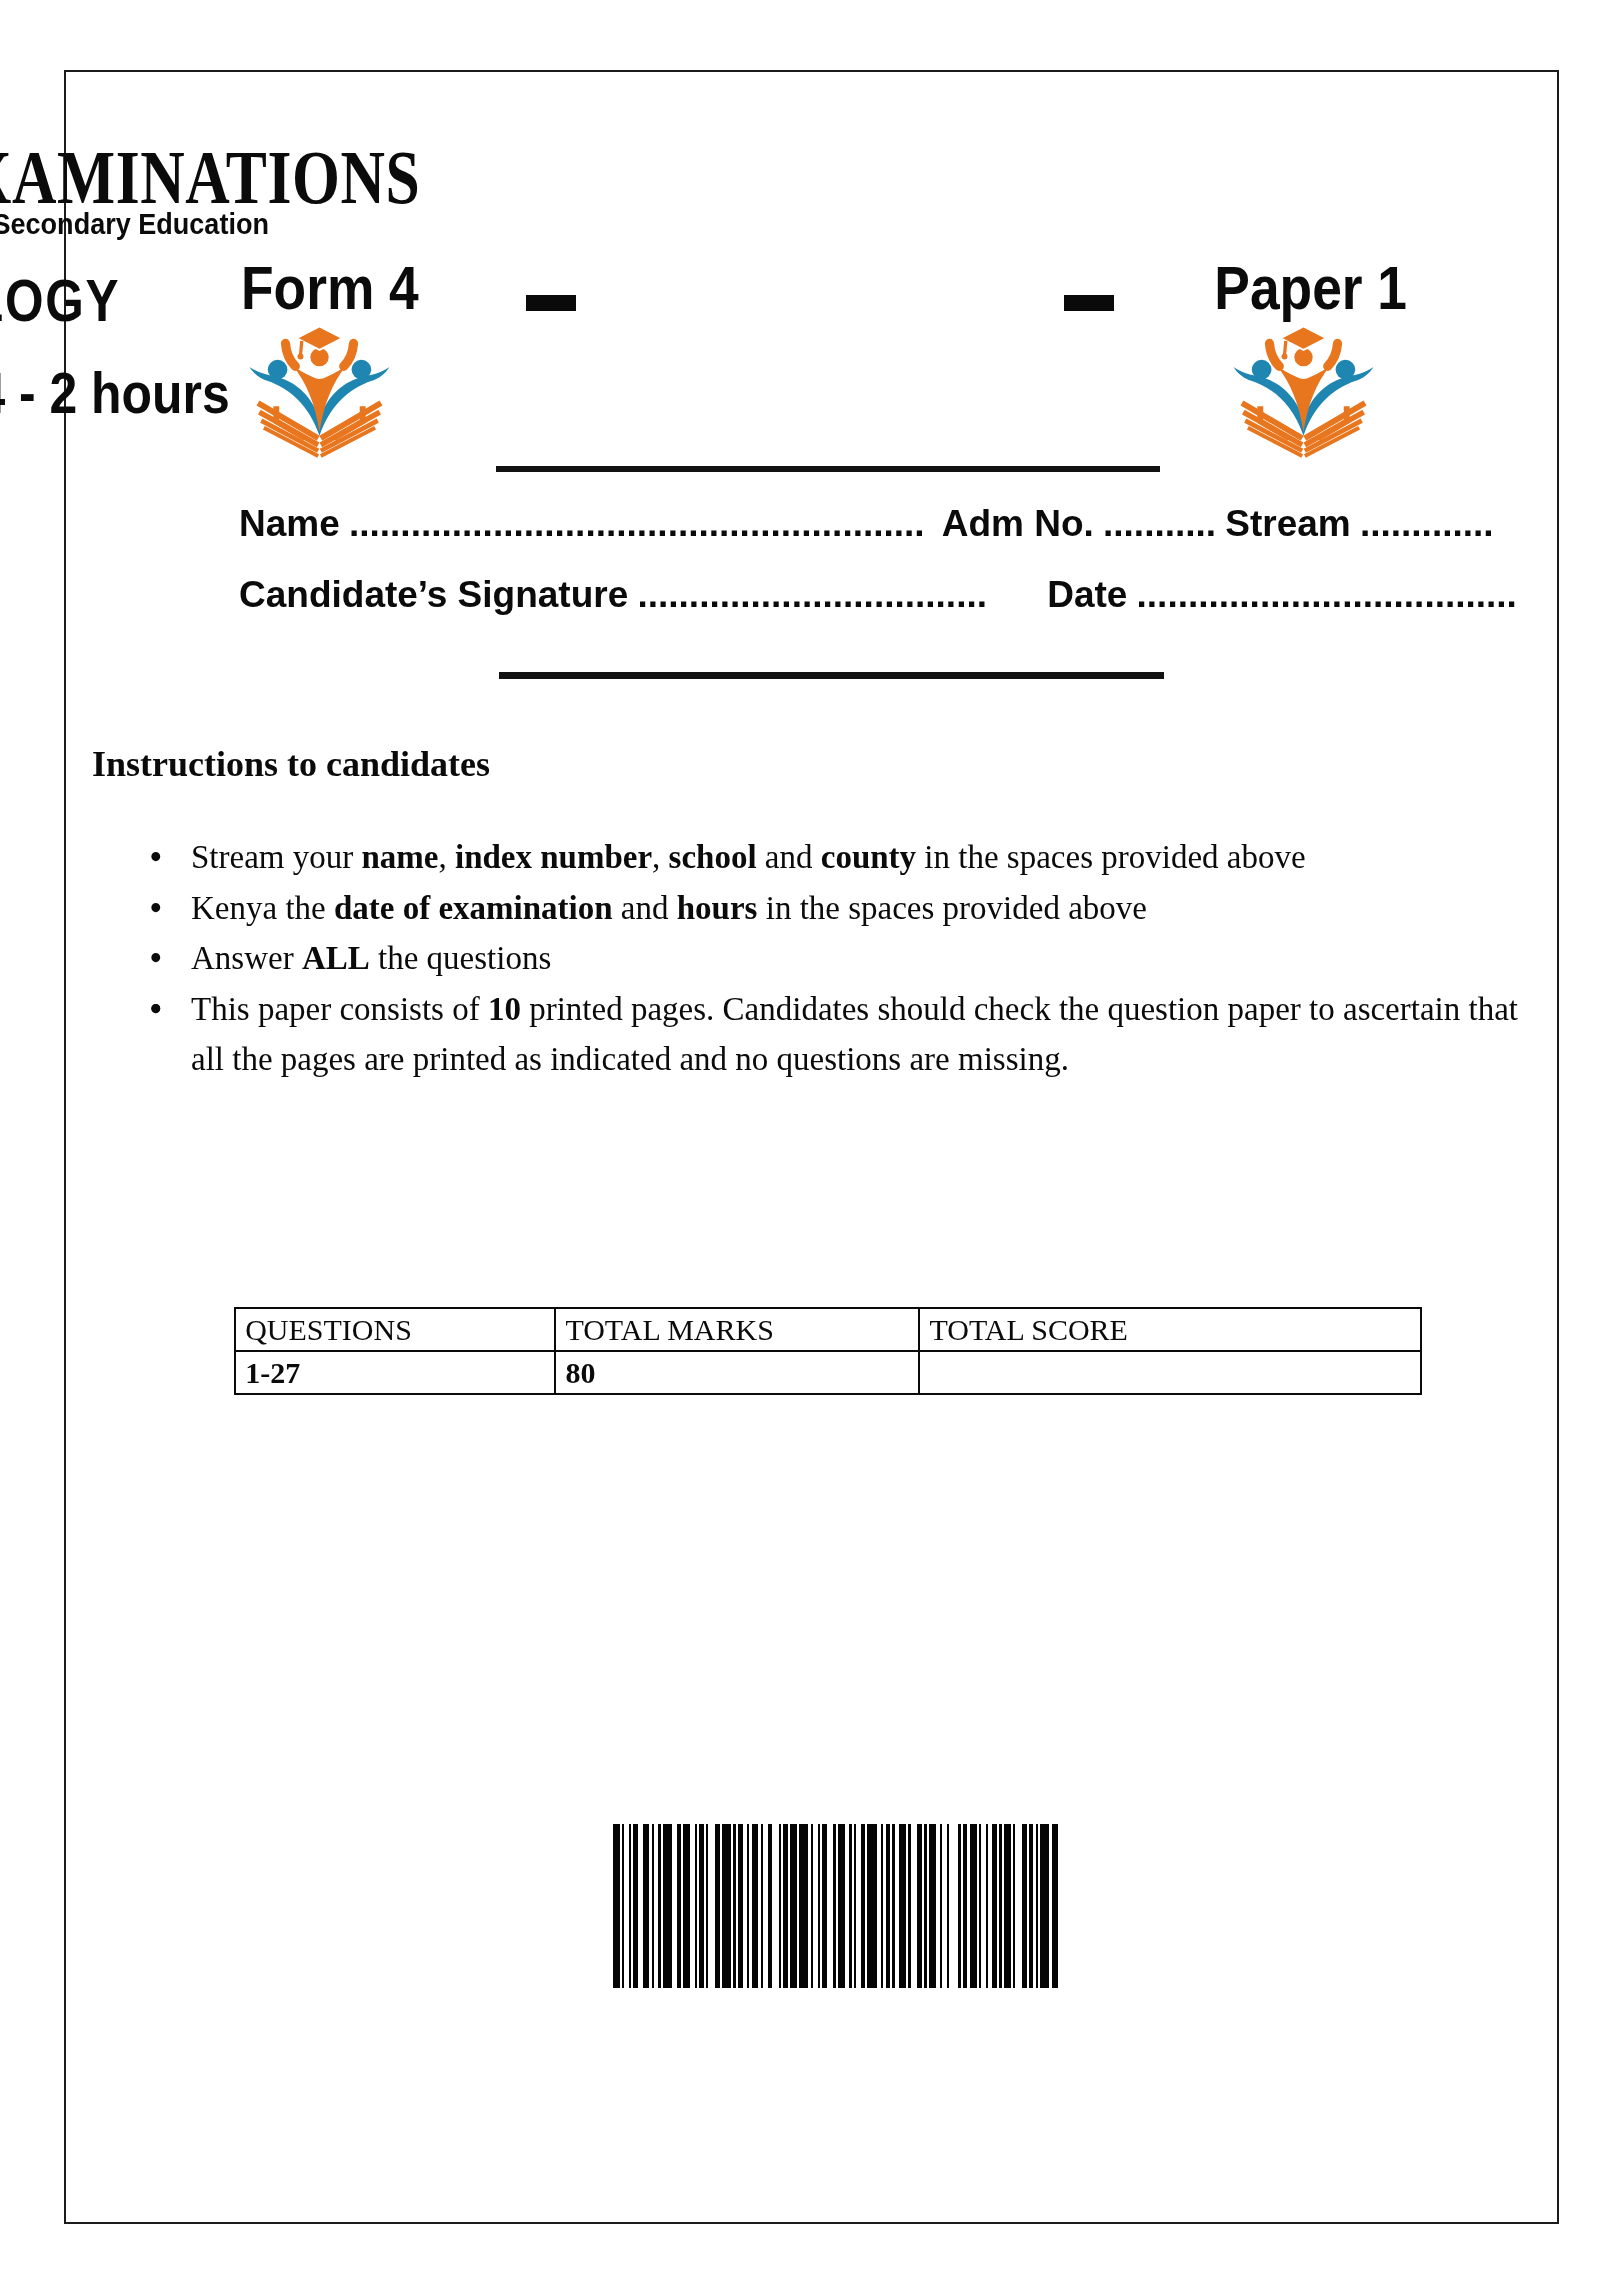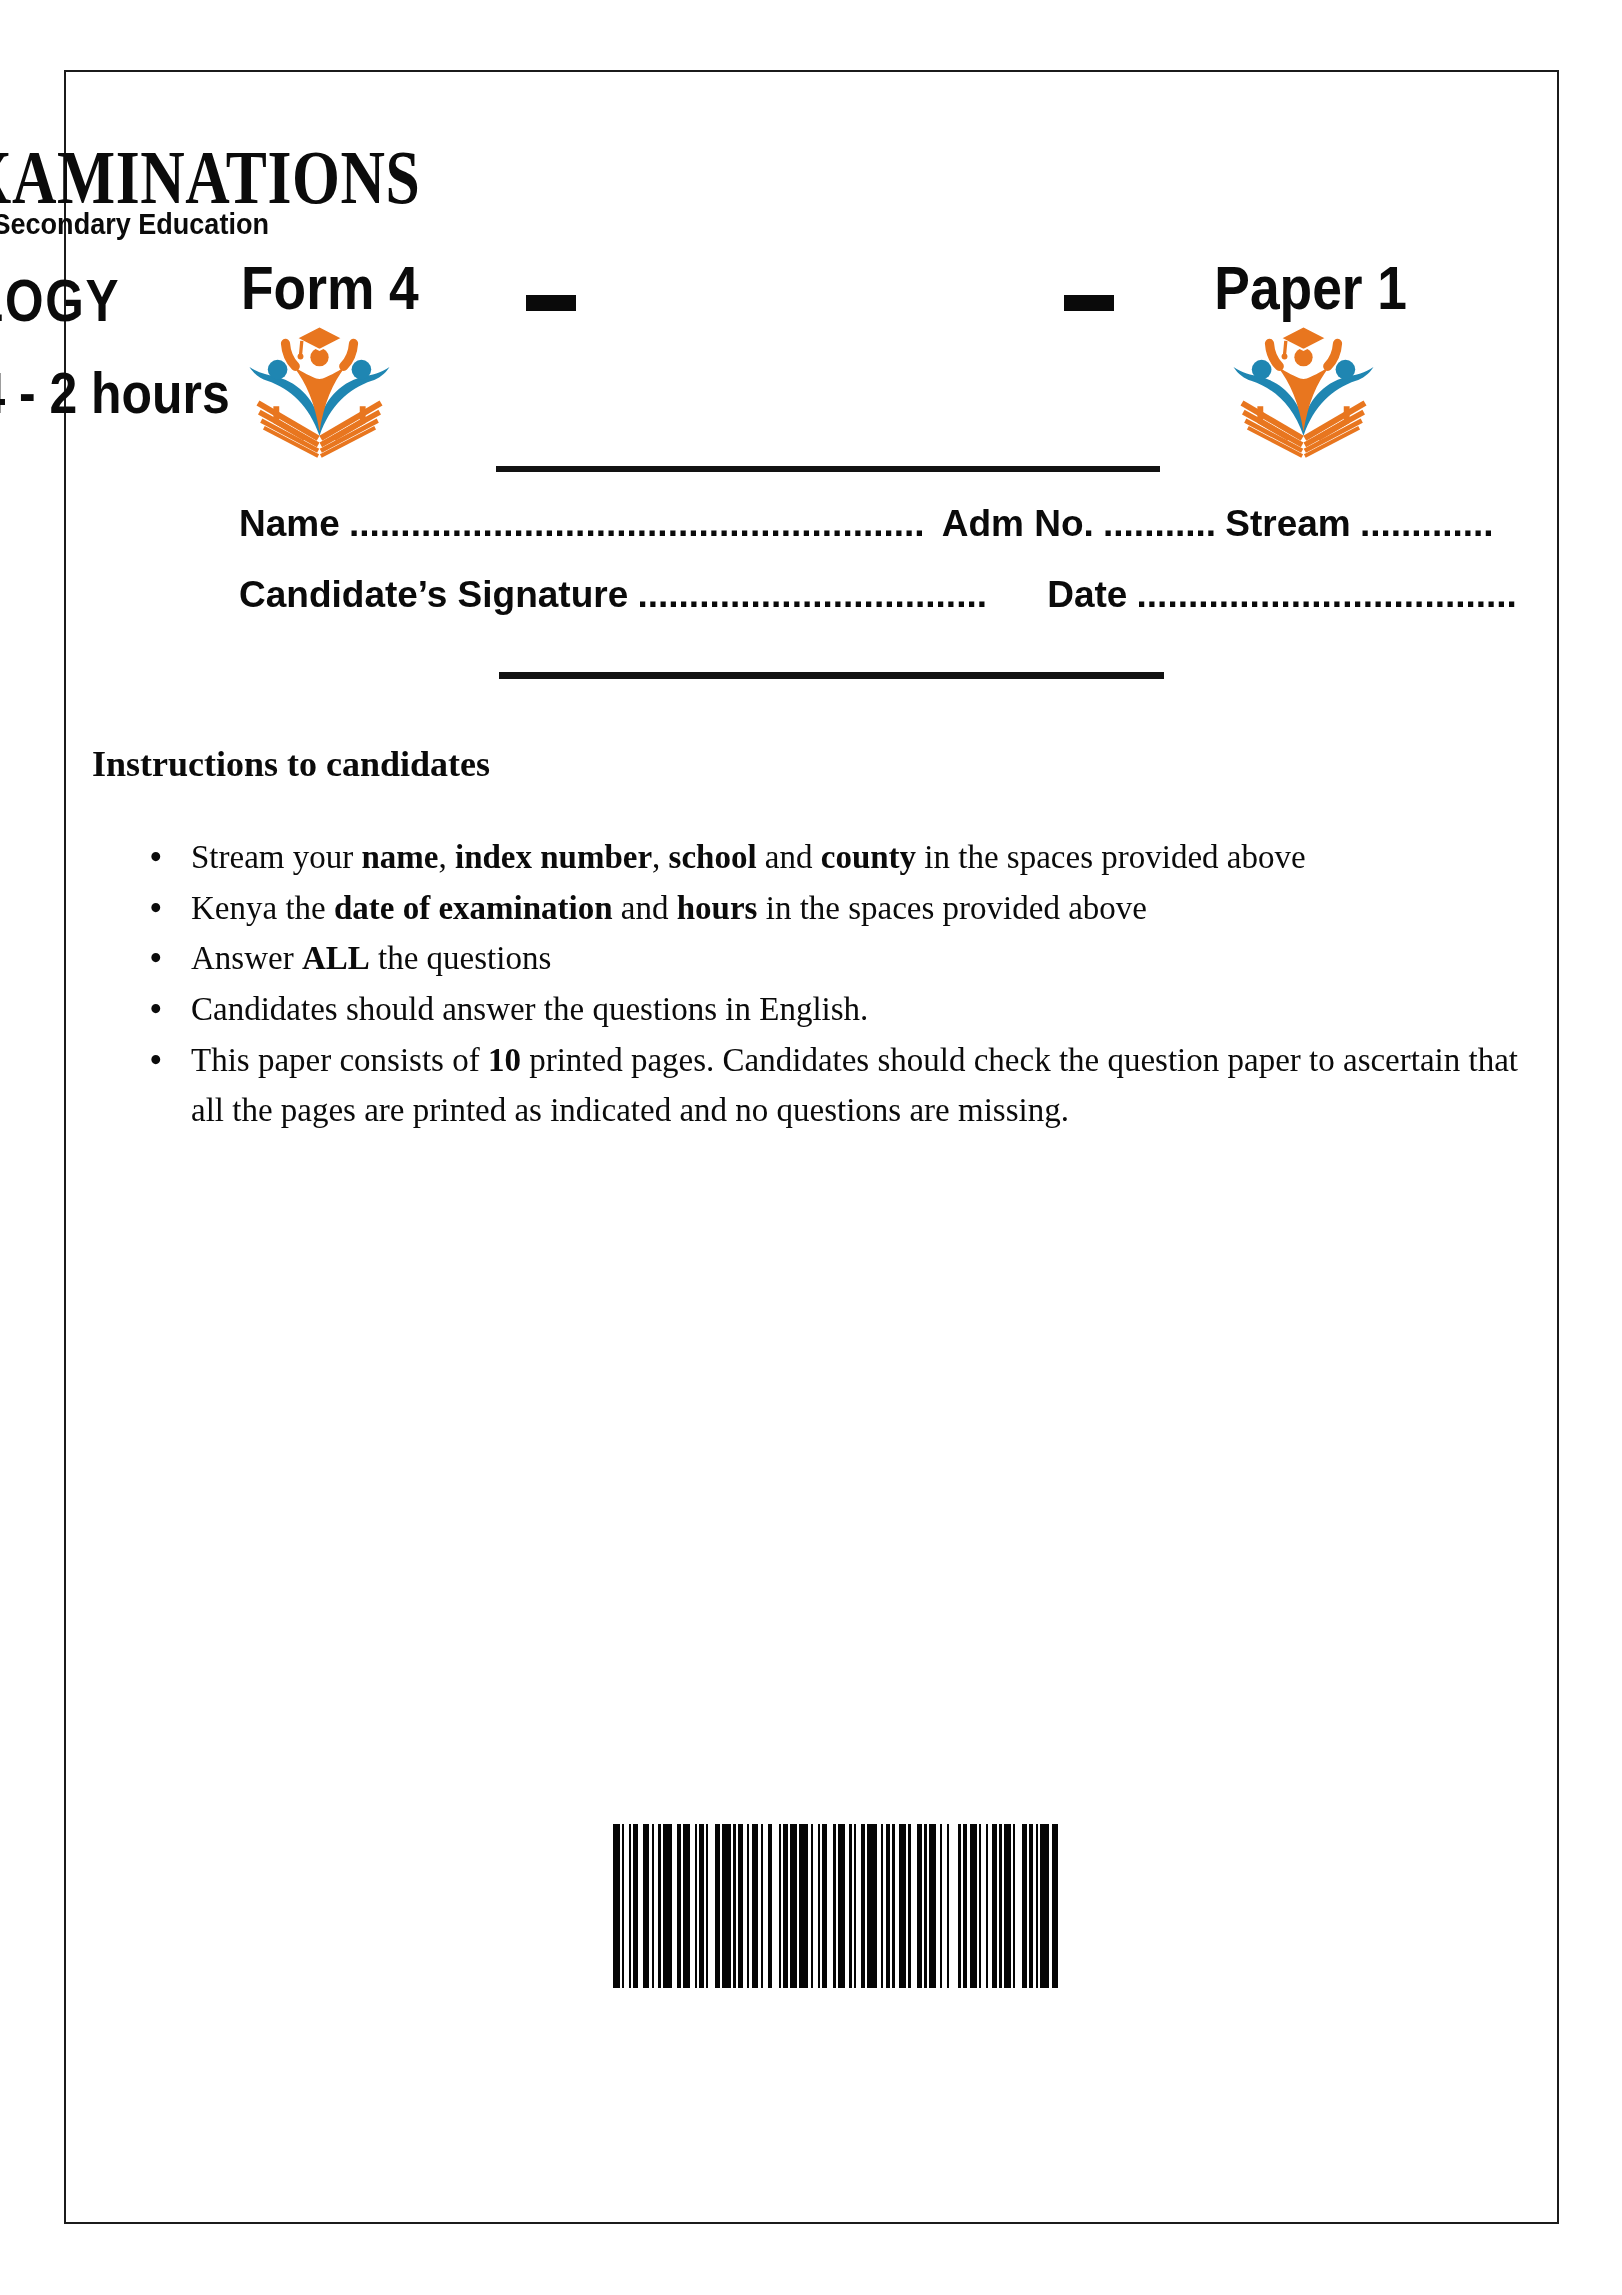--- a/index.html
+++ b/index.html
@@ -143,24 +143,45 @@
     <span class="fld">Name</span><span class="fld">........................................................</span><span class="fld gap-md">Adm No.</span><span class="fld">...........</span><span class="fld">Stream</span><span>.............</span>
   </div>
 
   <div class="abs rule r2"></div>
 
   <div class="abs instr-head">Instructions to candidates</div>
   <ul class="abs instr-list">
       <li><span class="bullet-dot">•</span><span>Stream your </span><span class="b">name</span><span>, </span><span class="b">index number</span><span>, </span><span class="b">school</span><span> and </span><span class="b">county</span><span> in the spaces provided above</span></li>
       <li><span class="bullet-dot">•</span><span>Kenya the </span><span class="b">date of examination</span><span> and </span><span class="b">hours</span><span> in the spaces provided above</span></li>
       <li><span class="bullet-dot">•</span><span>Answer </span><span class="b">ALL</span><span> the questions</span></li>
-      <li><span class="bullet-dot">•</span><span>Candidates should answer the questions in English.</span></li>
+      <li><span class="bullet-dot">•</span></li>
       <li><span class="bullet-dot">•</span><span>This paper consists of </span><span class="b">10</span><span> printed pages. Candidates should check the question paper to ascertain that all the pages are printed as indicated and no questions are missing.</span></li>
     </ul>
 
+  <table class="abs examiners-table">
+    <colgroup>
+        <col style="width:27%">
+        <col style="width:30.7%">
+        <col style="width:42.3%">
+      </colgroup>
+    <thead>
+        <tr>
+          <th>QUESTIONS</th>
+          <th>TOTAL MARKS</th>
+          <th>TOTAL SCORE</th>
+        </tr>
+      </thead>
+    <tbody>
+        <tr>
+          <td>1-27</td>
+          <td>80</td>
+          <td></td>
+        </tr>
+      </tbody>
+  </table>
 
   <div class="abs barcode">
       <div class="bar" style="width: 1.53061%;"></div>
       <div class="space" style="width: 0.510204%;"></div>
       <div class="bar" style="width: 0.510204%;"></div>
       <div class="space" style="width: 1.02041%;"></div>
       <div class="bar" style="width: 0.510204%;"></div>
       <div class="space" style="width: 0.510204%;"></div>
       <div class="bar" style="width: 1.02041%;"></div>
       <div class="space" style="width: 1.02041%;"></div>

